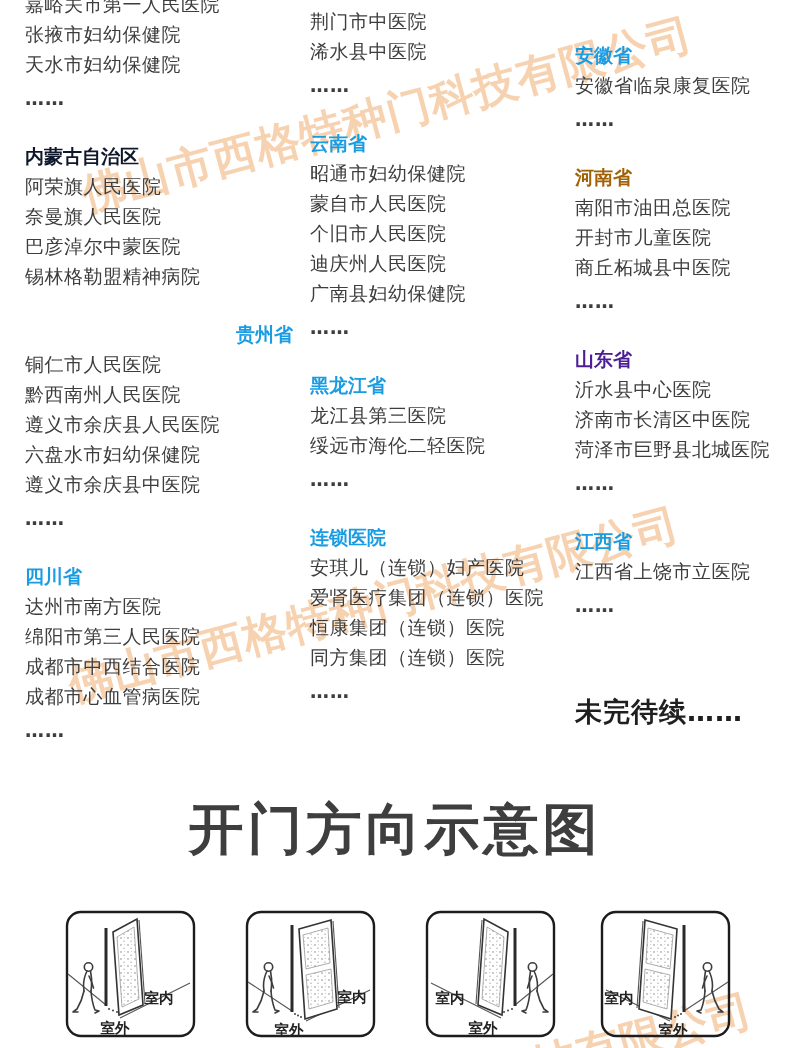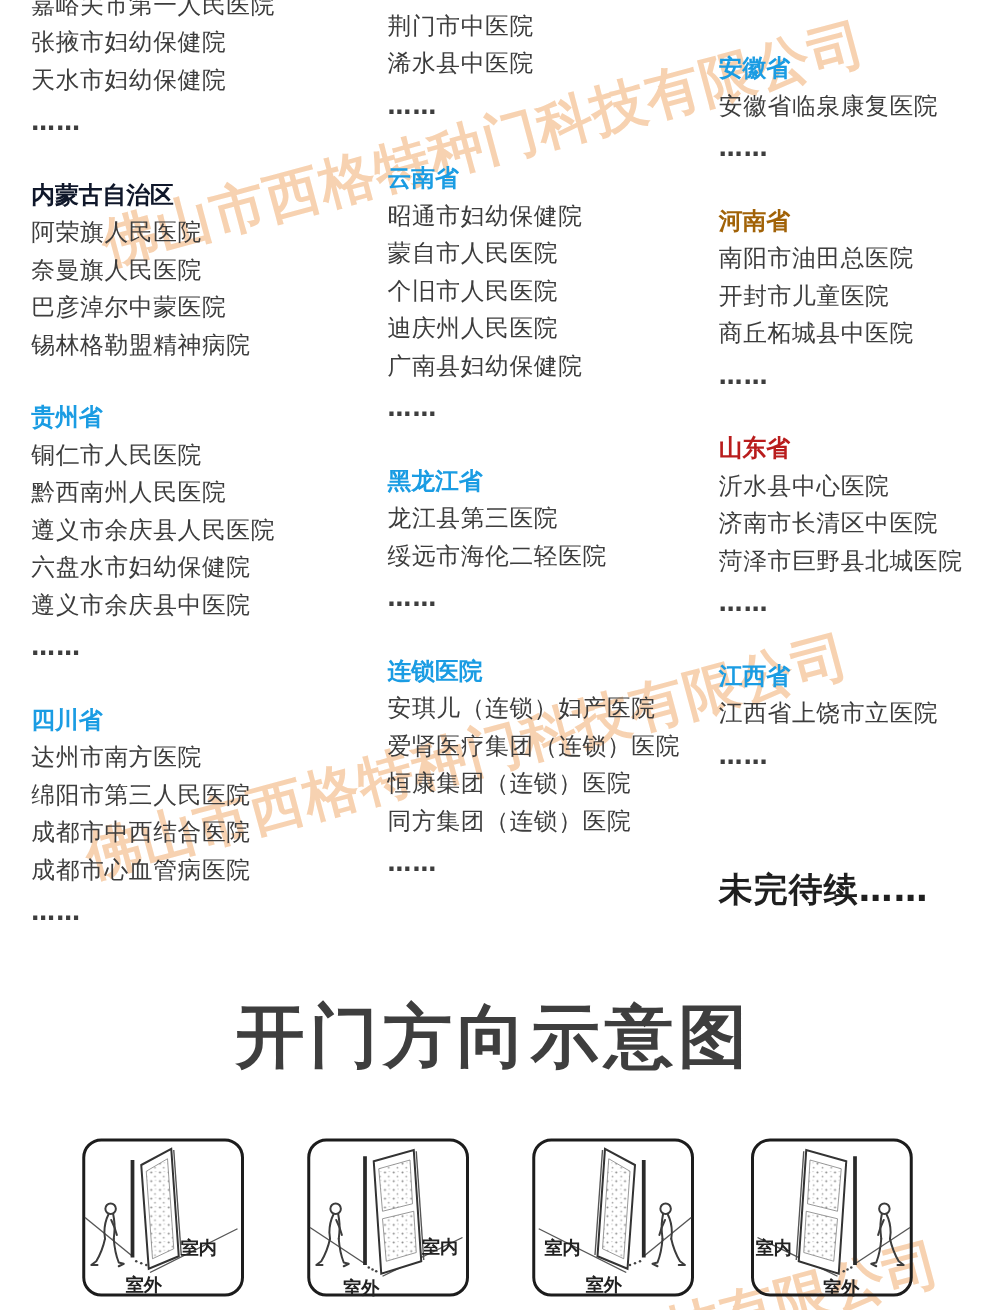--- a/index.html
+++ b/index.html
@@ -66,21 +66,21 @@
         <div class="ellipsis-line">……</div>
       </div>
       <div class="section">
         <div class="section-title" style="color: #0f172a;">内蒙古自治区</div>
         <div class="hospital-item">阿荣旗人民医院</div>
         <div class="hospital-item">奈曼旗人民医院</div>
         <div class="hospital-item">巴彦淖尔中蒙医院</div>
         <div class="hospital-item">锡林格勒盟精神病院</div>
       </div>
       <div class="section">
-        <div class="section-title" style="color: rgb(26, 156, 227);">贵州省</div>
+        <div class="section-title" style="color: rgb(26, 156, 227); text-align: right;">贵州省</div>
         <div class="hospital-item">铜仁市人民医院</div>
         <div class="hospital-item">黔西南州人民医院</div>
         <div class="hospital-item">遵义市余庆县人民医院</div>
         <div class="hospital-item">六盘水市妇幼保健院</div>
         <div class="hospital-item">遵义市余庆县中医院</div>
         <div class="ellipsis-line">……</div>
       </div>
       <div class="section">
         <div class="section-title" style="color: rgb(26, 156, 227);">四川省</div>
         <div class="hospital-item">达州市南方医院</div>
@@ -127,21 +127,21 @@
         <div class="ellipsis-line">……</div>
       </div>
       <div class="section">
         <div class="section-title" style="color: #a16207;">河南省</div>
         <div class="hospital-item">南阳市油田总医院</div>
         <div class="hospital-item">开封市儿童医院</div>
         <div class="hospital-item">商丘柘城县中医院</div>
         <div class="ellipsis-line">……</div>
       </div>
       <div class="section">
-        <div class="section-title" style="color: #b91c1c;">山东省</div>
+        <div class="section-title" style="color: #4c1d95;">山东省</div>
         <div class="hospital-item">沂水县中心医院</div>
         <div class="hospital-item">济南市长清区中医院</div>
         <div class="hospital-item">菏泽市巨野县北城医院</div>
         <div class="ellipsis-line">……</div>
       </div>
       <div class="section">
         <div class="section-title" style="color: rgb(26, 156, 227);">江西省</div>
         <div class="hospital-item">江西省上饶市立医院</div>
         <div class="ellipsis-line">……</div>
       </div>

